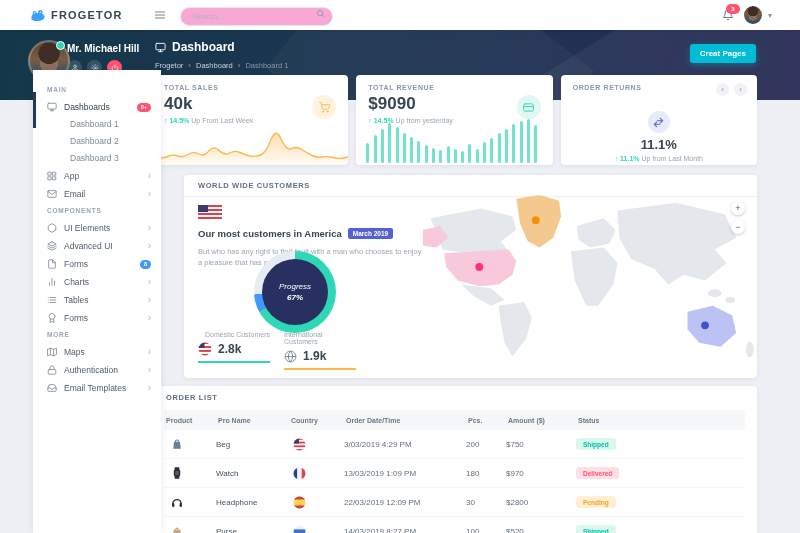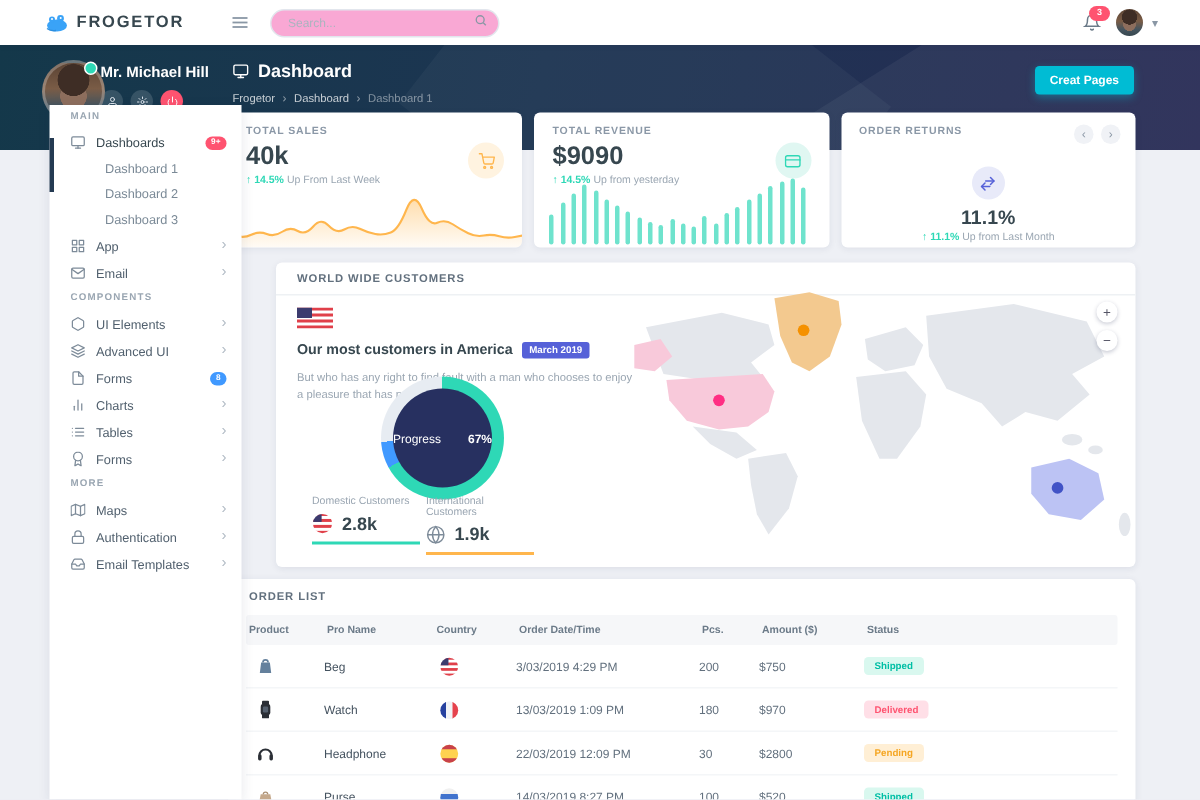--- a/index.html
+++ b/index.html
@@ -56,21 +56,21 @@
   .hero-title{display:flex;align-items:center;gap:6px;color:#fff;font-size:12px;font-weight:bold;}
   .breadcrumb{display:flex;align-items:center;gap:5px;margin-top:7px;font-size:7.5px;color:rgba(255,255,255,.75);}
   .breadcrumb .sep{color:rgba(255,255,255,.5);font-size:8px;}
   .breadcrumb .last{color:rgba(255,255,255,.45);}
   .create-report{position:absolute;right:44px;top:14px;z-index:6;background:var(--cyan,#00bcd4);
       color:#fff;font-size:8px;font-weight:bold;border:none;border-radius:3px;padding:5px 10px;
       cursor:pointer;font-family:"Liberation Sans",sans-serif;box-shadow:0 2px 6px rgba(0,188,212,.4);}
 
   
   .sidebar{position:absolute;left:33px;top:70px;width:128px;bottom:0;background:#fff;z-index:20;
-      box-shadow:0 2px 8px rgba(30,40,80,.10);padding-top:0;box-sizing:border-box;}
+      box-shadow:0 2px 8px rgba(30,40,80,.10);padding-top:12px;box-sizing:border-box;}
   .active-marker{position:absolute;left:0;top:22px;width:3px;height:36px;background:#243a52;}
   .side-label{height:16px;line-height:16px;padding:0 0 0 14px;font-size:6.5px;font-weight:bold;
       letter-spacing:.8px;color:#9aa6b2;}
   .side-item{height:18px;display:flex;align-items:center;padding:0 10px 0 14px;cursor:pointer;
       color:#51606e;font-size:8.5px;}
   .side-item .ic{color:#7d8b99;margin-right:7px;display:flex;}
   .side-item .lbl{flex:1;}
   .side-item .chev{color:#b3bcc6;font-size:10px;line-height:10px;}
   .badge-pill{font-size:5.5px;font-weight:bold;color:#fff;border-radius:6px;padding:1.5px 4px;}
   .badge-pink{background:var(--pink,#ff5370);}
@@ -114,28 +114,28 @@
   .us-rect-flag{margin-top:2px;}
   .world-headline{display:flex;align-items:center;gap:6px;margin-top:9px;}
   .world-headline b{font-size:9.5px;color:#37474f;}
   .date-badge{background:#5661d8;color:#fff;font-size:6.5px;font-weight:bold;border-radius:2px;
       padding:2px 5px;}
   .world-par{font-size:7.5px;color:#9aa6b2;line-height:1.5;margin-top:7px;width:225px;}
   .donut{position:absolute;left:70px;top:76px;width:82px;height:82px;border-radius:50%;
       background:conic-gradient(var(--teal,#2ed8b6) 0 67%, #4099ff 67% 74%, #e7ecf2 74% 100%);
       display:flex;align-items:center;justify-content:center;}
   .donut-inner{width:66px;height:66px;border-radius:50%;background:#273060;color:#fff;
-      display:flex;flex-direction:row;align-items:center;justify-content:space-between;gap:2px;}
+      display:flex;flex-direction:column;align-items:center;justify-content:center;gap:2px;font-style:italic;}
   .donut-inner .t1{font-size:8px;}
   .donut-inner .t2{font-size:8px;font-weight:bold;}
   .wstat{position:absolute;top:156px;}
   .wstat .wlab{font-size:7px;color:#9aa6b2;}
   .wstat .wval{display:flex;align-items:center;gap:6px;margin-top:4px;padding-bottom:5px;}
   .wstat .wval b{font-size:12px;color:#37474f;}
-  .wstat1{left:24px;width:72px;border-bottom:2px solid var(--teal,#2ed8b6);}
+  .wstat1{left:14px;width:72px;border-bottom:2px solid var(--teal,#2ed8b6);text-align:right;}
   .wstat2{left:100px;width:72px;border-bottom:2px solid var(--orange,#ffb64d);}
   .globe-ic{color:#7d8b99;}
   .map-wrap{position:absolute;left:238px;top:16px;width:352px;height:180px;}
   .map-zoom{position:absolute;right:12px;top:26px;display:flex;flex-direction:column;gap:5px;z-index:3;}
   .map-zoom .mz{width:14px;height:14px;border-radius:50%;background:#fff;
       box-shadow:0 1px 3px rgba(30,40,80,.25);color:#556;font-size:9px;line-height:14px;
       text-align:center;cursor:pointer;}
 
   
   .order-panel{position:relative;margin-top:8px;height:165px;overflow:hidden;}

